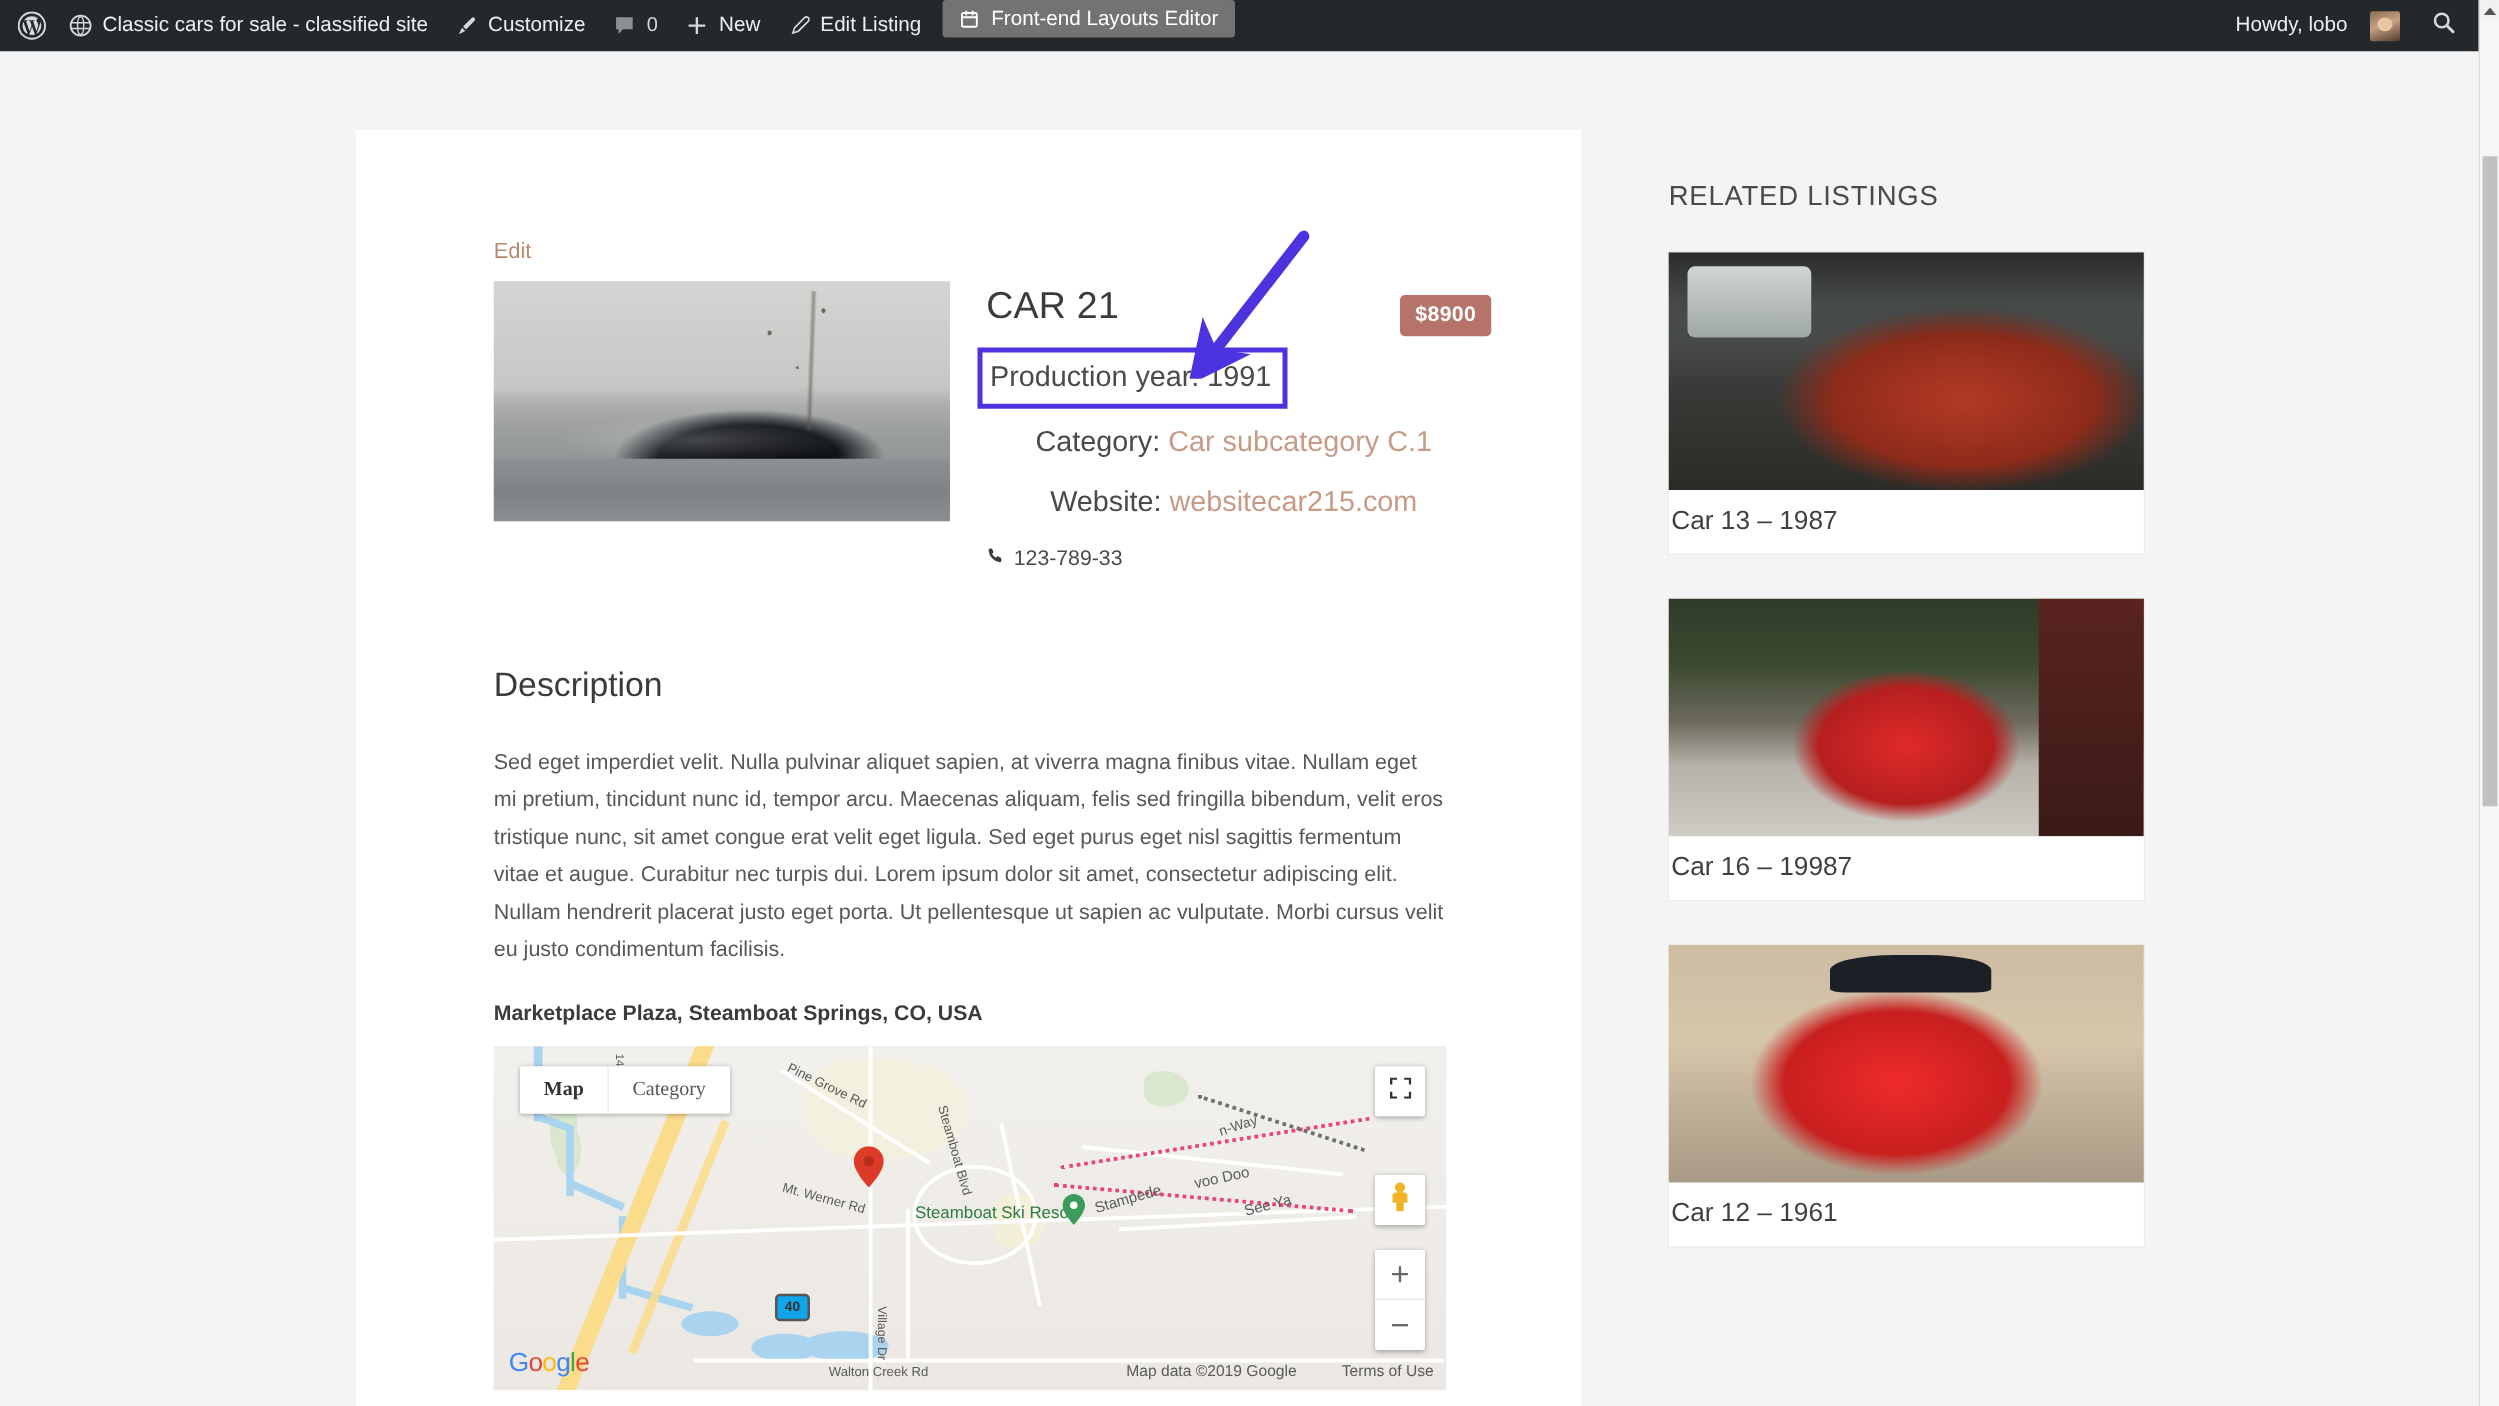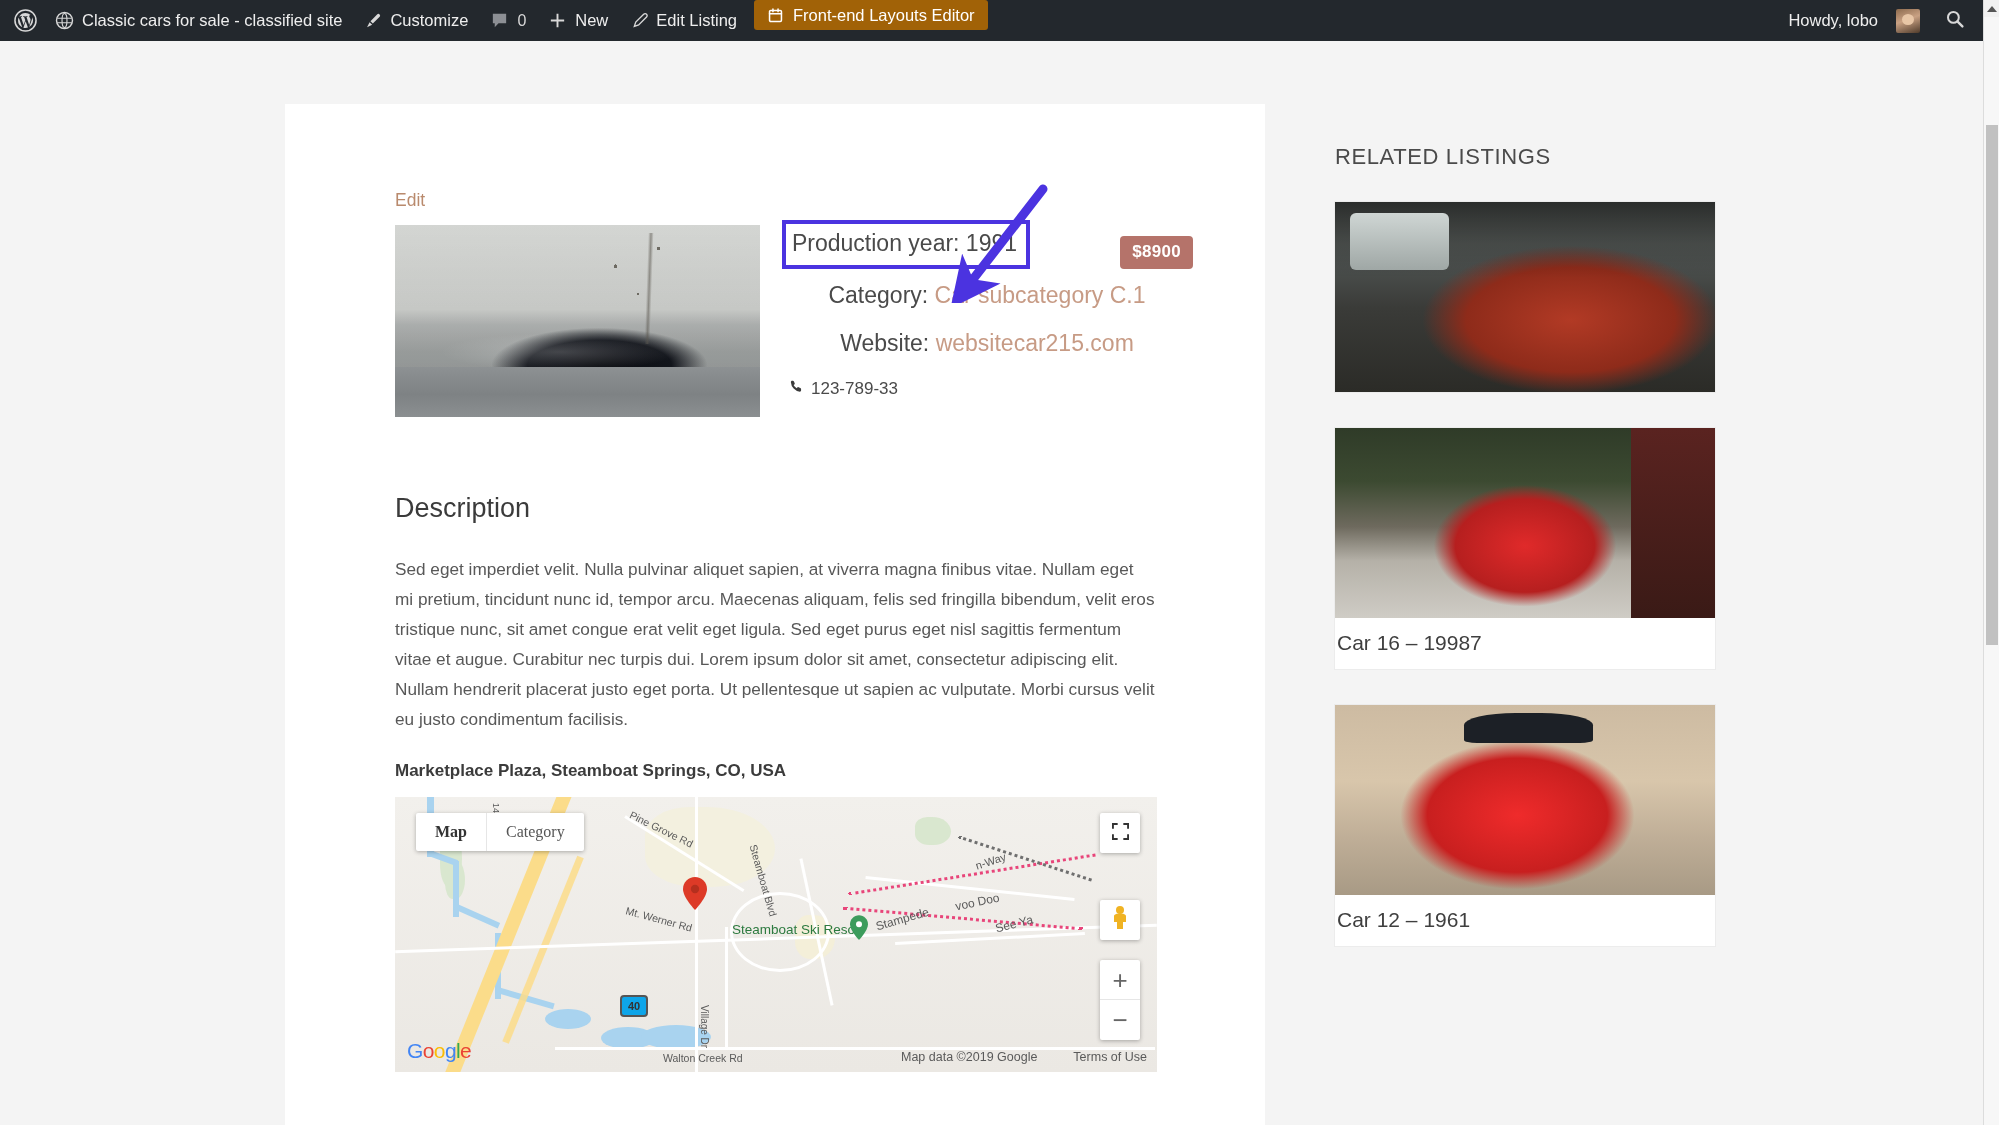--- a/index.html
+++ b/index.html
@@ -22,21 +22,21 @@
   }
   .ab-item {
     display: flex; align-items: center; gap: 8px;
     height: 41px; padding: 0 11px;
     color: #eeeeee; white-space: nowrap;
   }
   .ab-item.first { padding-left: 14px; padding-right: 7px; }
   .ab-logo svg { display: block; }
   .ab-icon { display: inline-flex; align-items: center; justify-content: center; }
   .ab-highlight {
-    background: #a16207; color: #fff;
+    background: #737373; color: #fff;
     border-radius: 3px; height: 30px;
     margin-left: 6px; padding: 0 13px;
     display: flex; align-items: center; gap: 9px;
   }
   .ab-right { margin-left: auto; display: flex; align-items: center; }
   .howdy { padding: 0 10px 0 0; font-size: 16.5px; }
   .avatar {
     width: 24px; height: 24px; border-radius: 2px;
     background: linear-gradient(160deg,#8d6b4e 0%,#c9a183 45%,#4e3a2a 100%);
     display: inline-block; position: relative; overflow: hidden;
@@ -372,20 +372,21 @@
 
       <div class="listing-top">
 
         <div class="photo-wrap">
           <div class="car-photo">
             <div class="photo-shine"></div>
           </div>
         </div>
 
         <div class="details">
+          <div class="car-title">CAR 21</div>
 
           <div class="meta-year-box">
             <div class="meta-row">Production year: 1991</div>
           </div>
 
           <div class="meta-row">
             <span>Category:</span>
             <a>Car subcategory C.1</a>
           </div>
 
@@ -526,20 +527,21 @@
       </defs>
       <line x1="98" y1="6" x2="22" y2="104" stroke="#4b33e0" stroke-width="9" stroke-linecap="round" marker-end="url(#ah)"></line>
     </svg>
   </div>
 
   <div class="sidebar">
     <div class="sidebar-title">RELATED LISTINGS</div>
 
     <div class="rl-card">
       <div class="rl-thumb th1"></div>
+      <div class="rl-caption">Car 13 – 1987</div>
     </div>
 
     <div class="rl-card">
       <div class="rl-thumb th2"></div>
       <div class="rl-caption">Car 16 – 19987</div>
     </div>
 
     <div class="rl-card">
       <div class="rl-thumb th3"></div>
       <div class="rl-caption">Car 12 – 1961</div>

